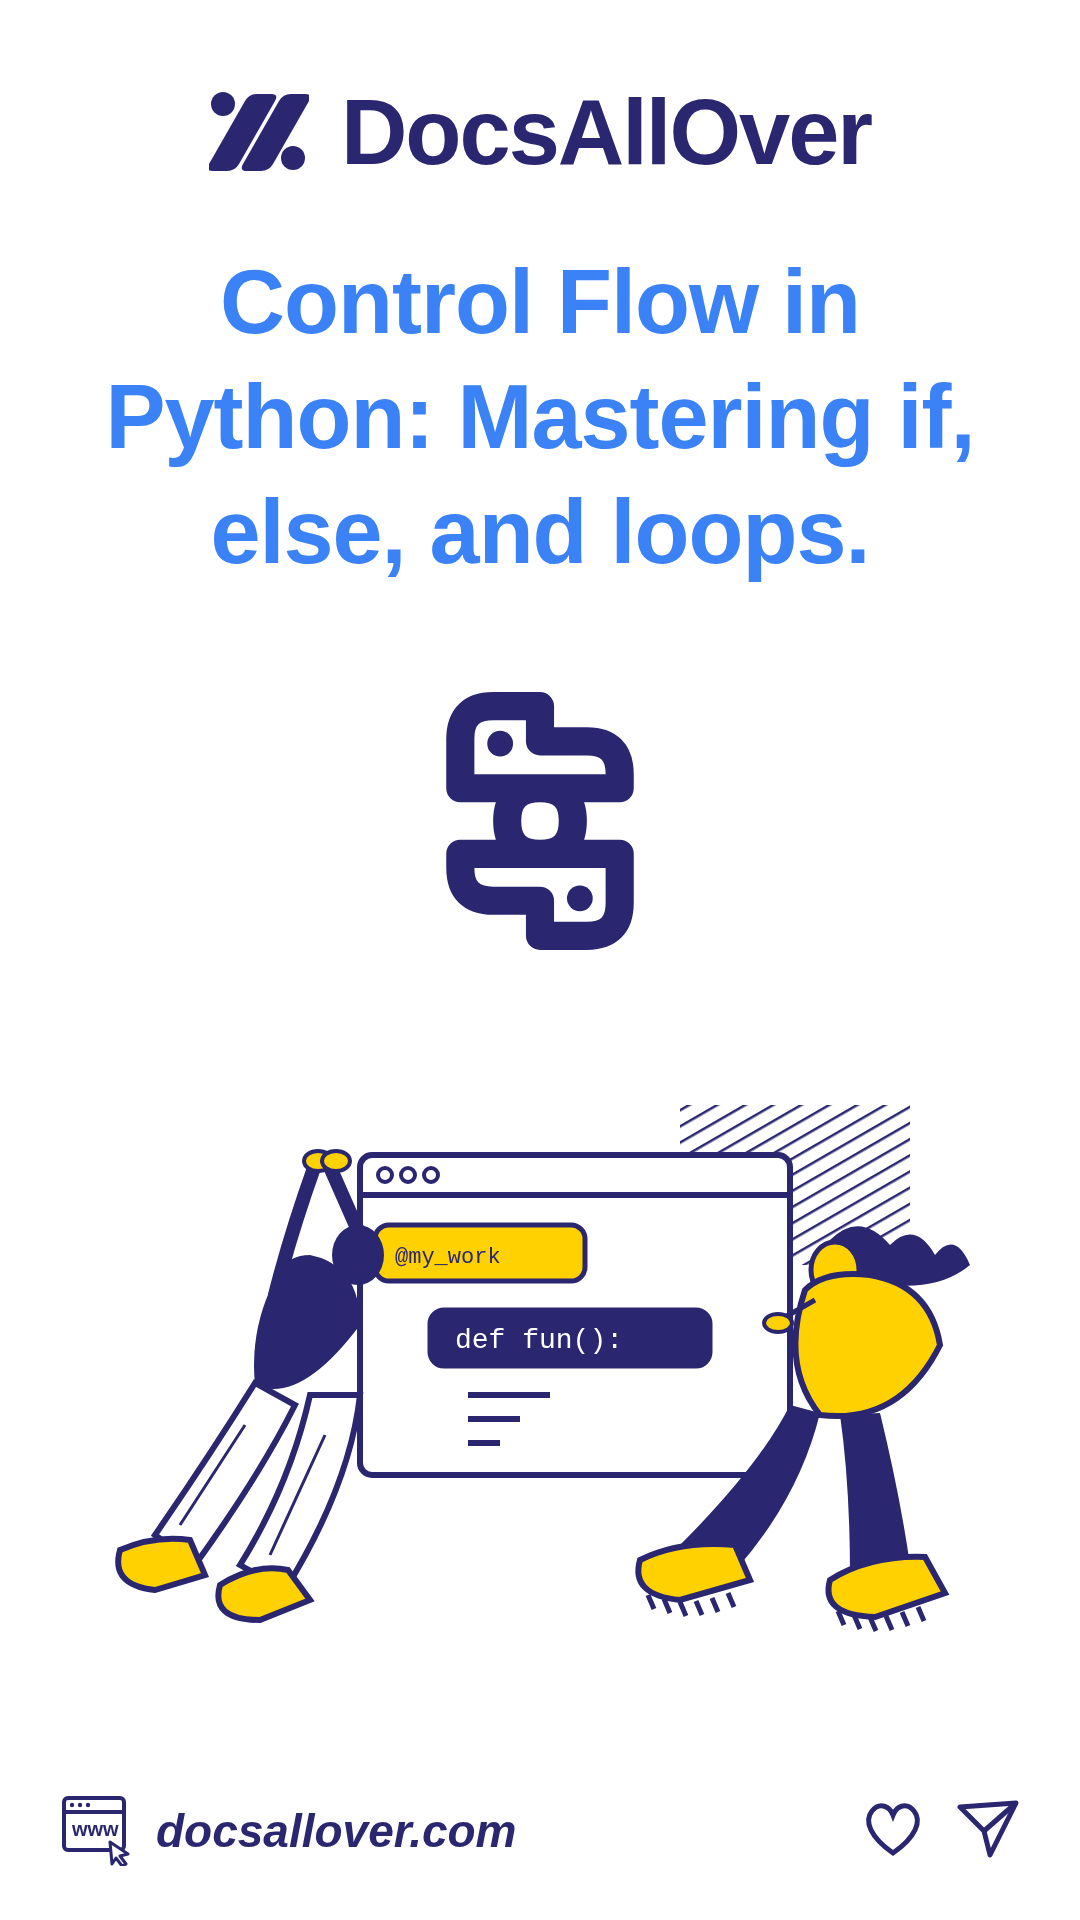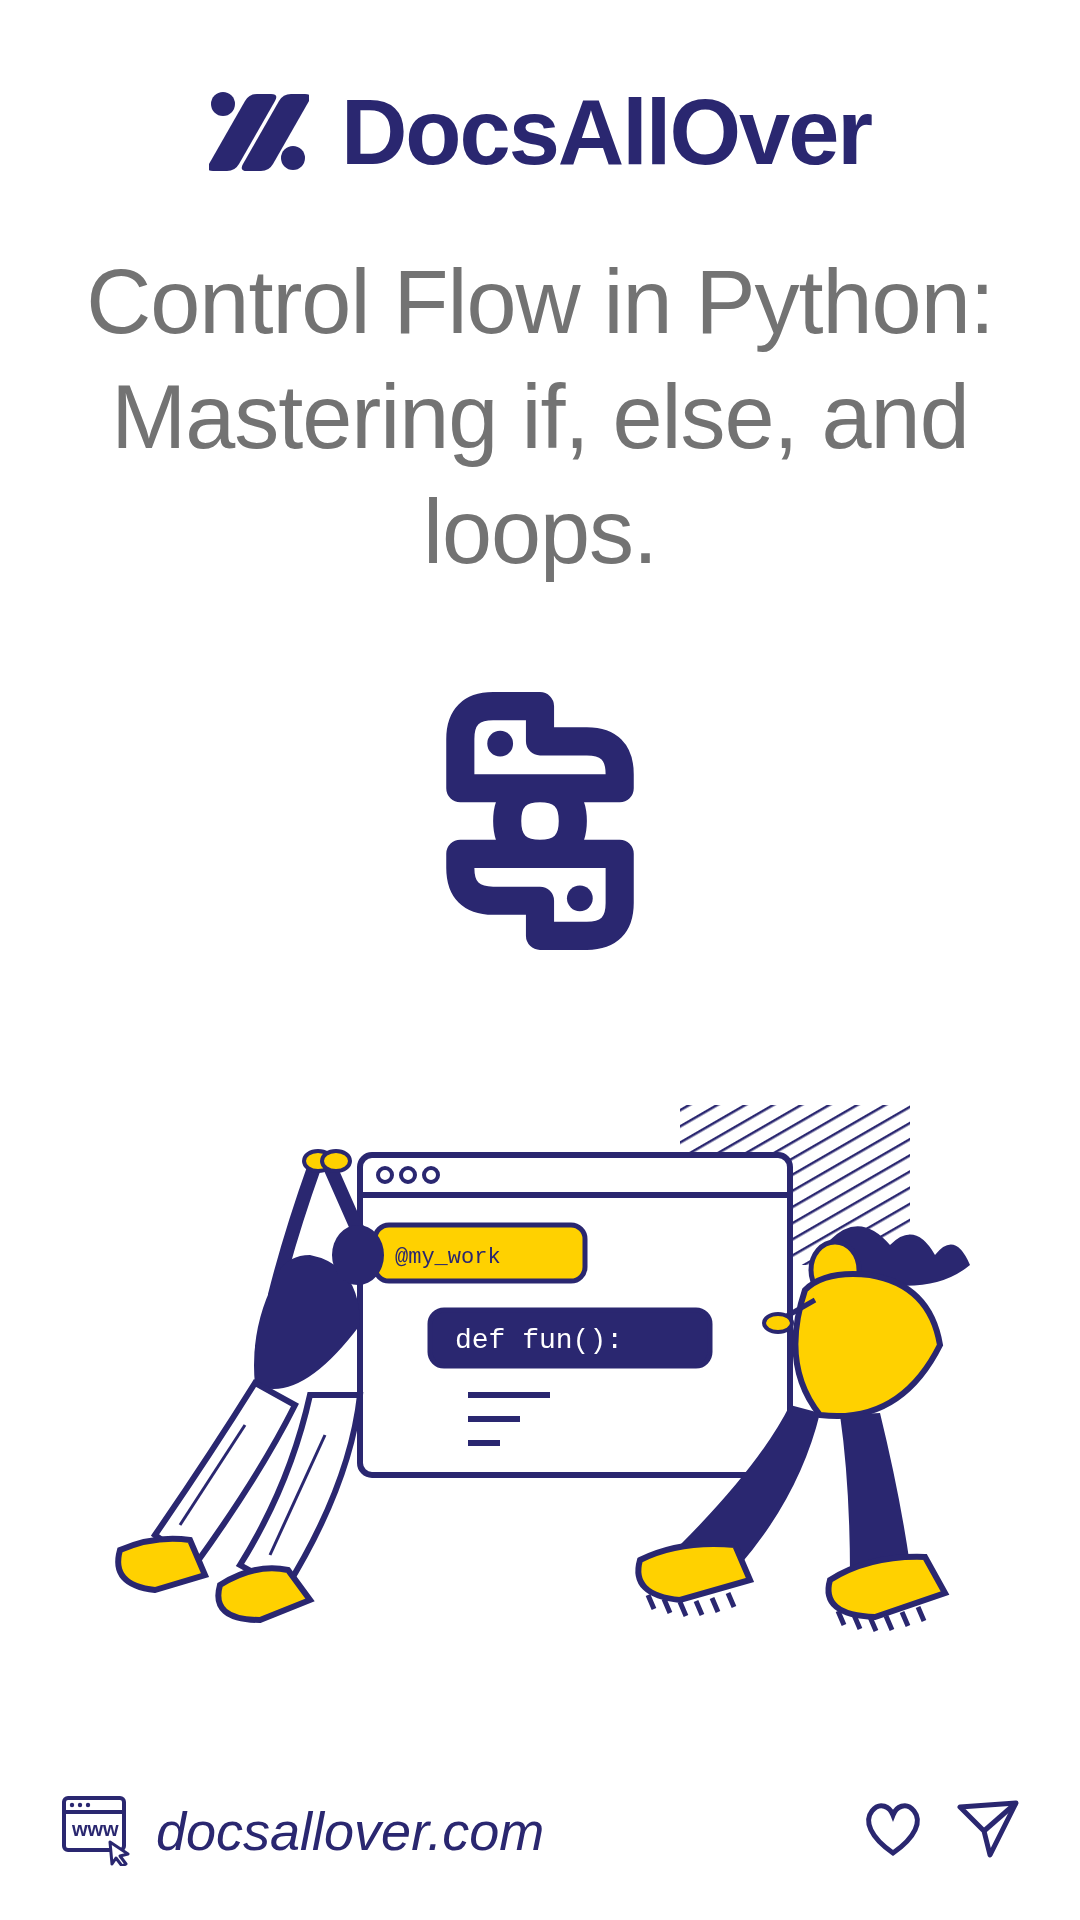--- a/index.html
+++ b/index.html
@@ -27,22 +27,22 @@
   }
   .brand-name {
     font-size: 92px;
     font-weight: 800;
     color: #2a2770;
     letter-spacing: -2px;
   }
   .title {
     text-align: center;
     font-size: 90px;
-    font-weight: 400;
-    color: #737373;
+    font-weight: 700;
+    color: #3b82f6;
     line-height: 1.28;
     margin-top: 60px;
     letter-spacing: -1px;
   }
   .python-logo {
     margin-top: 80px;
   }
   .illustration {
     margin-top: 120px;
     width: 100%;
@@ -57,24 +57,24 @@
     display: flex;
     align-items: center;
     justify-content: space-between;
   }
   .footer-left {
     display: flex;
     align-items: center;
     gap: 22px;
   }
   .domain {
-    font-size: 54px;
+    font-size: 46px;
     font-style: italic;
     color: #2a2770;
-    font-weight: 400;
+    font-weight: 700;
     text-align: center;
   }
   .footer-right {
     display: flex;
     align-items: center;
     gap: 30px;
   }
   .code-badge {
     font-family: "Courier New", monospace;
     font-size: 22px;

